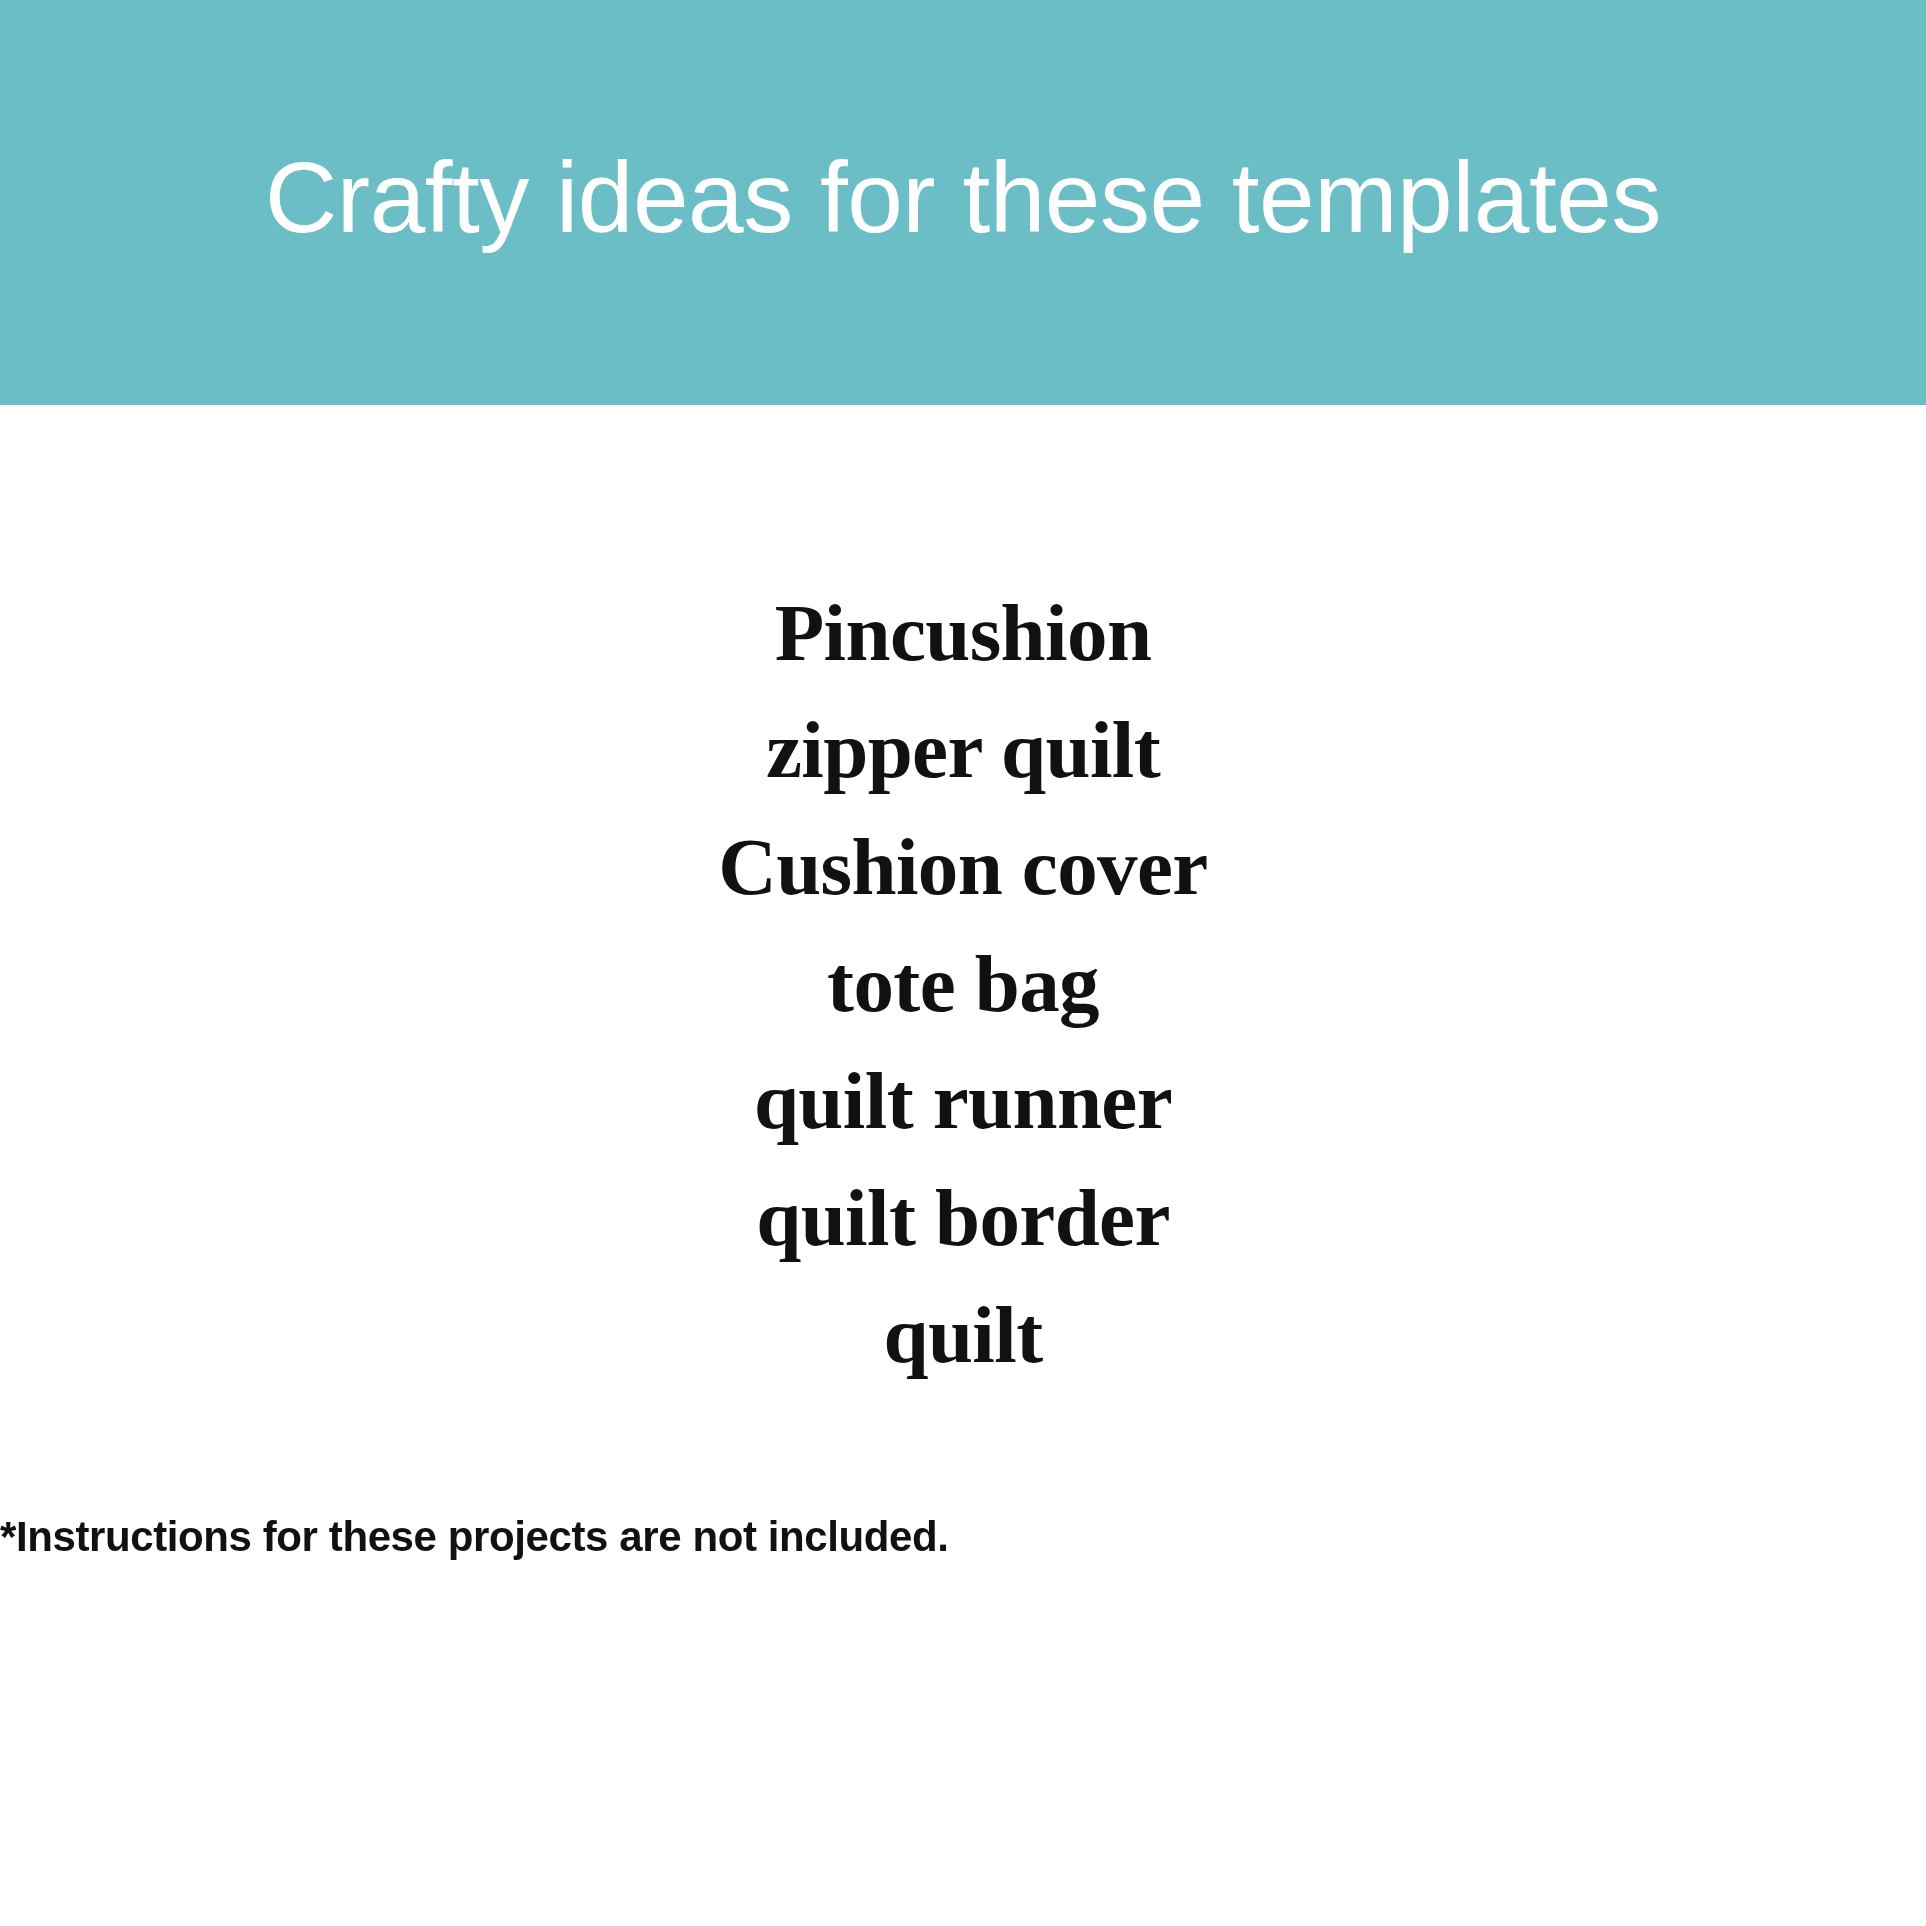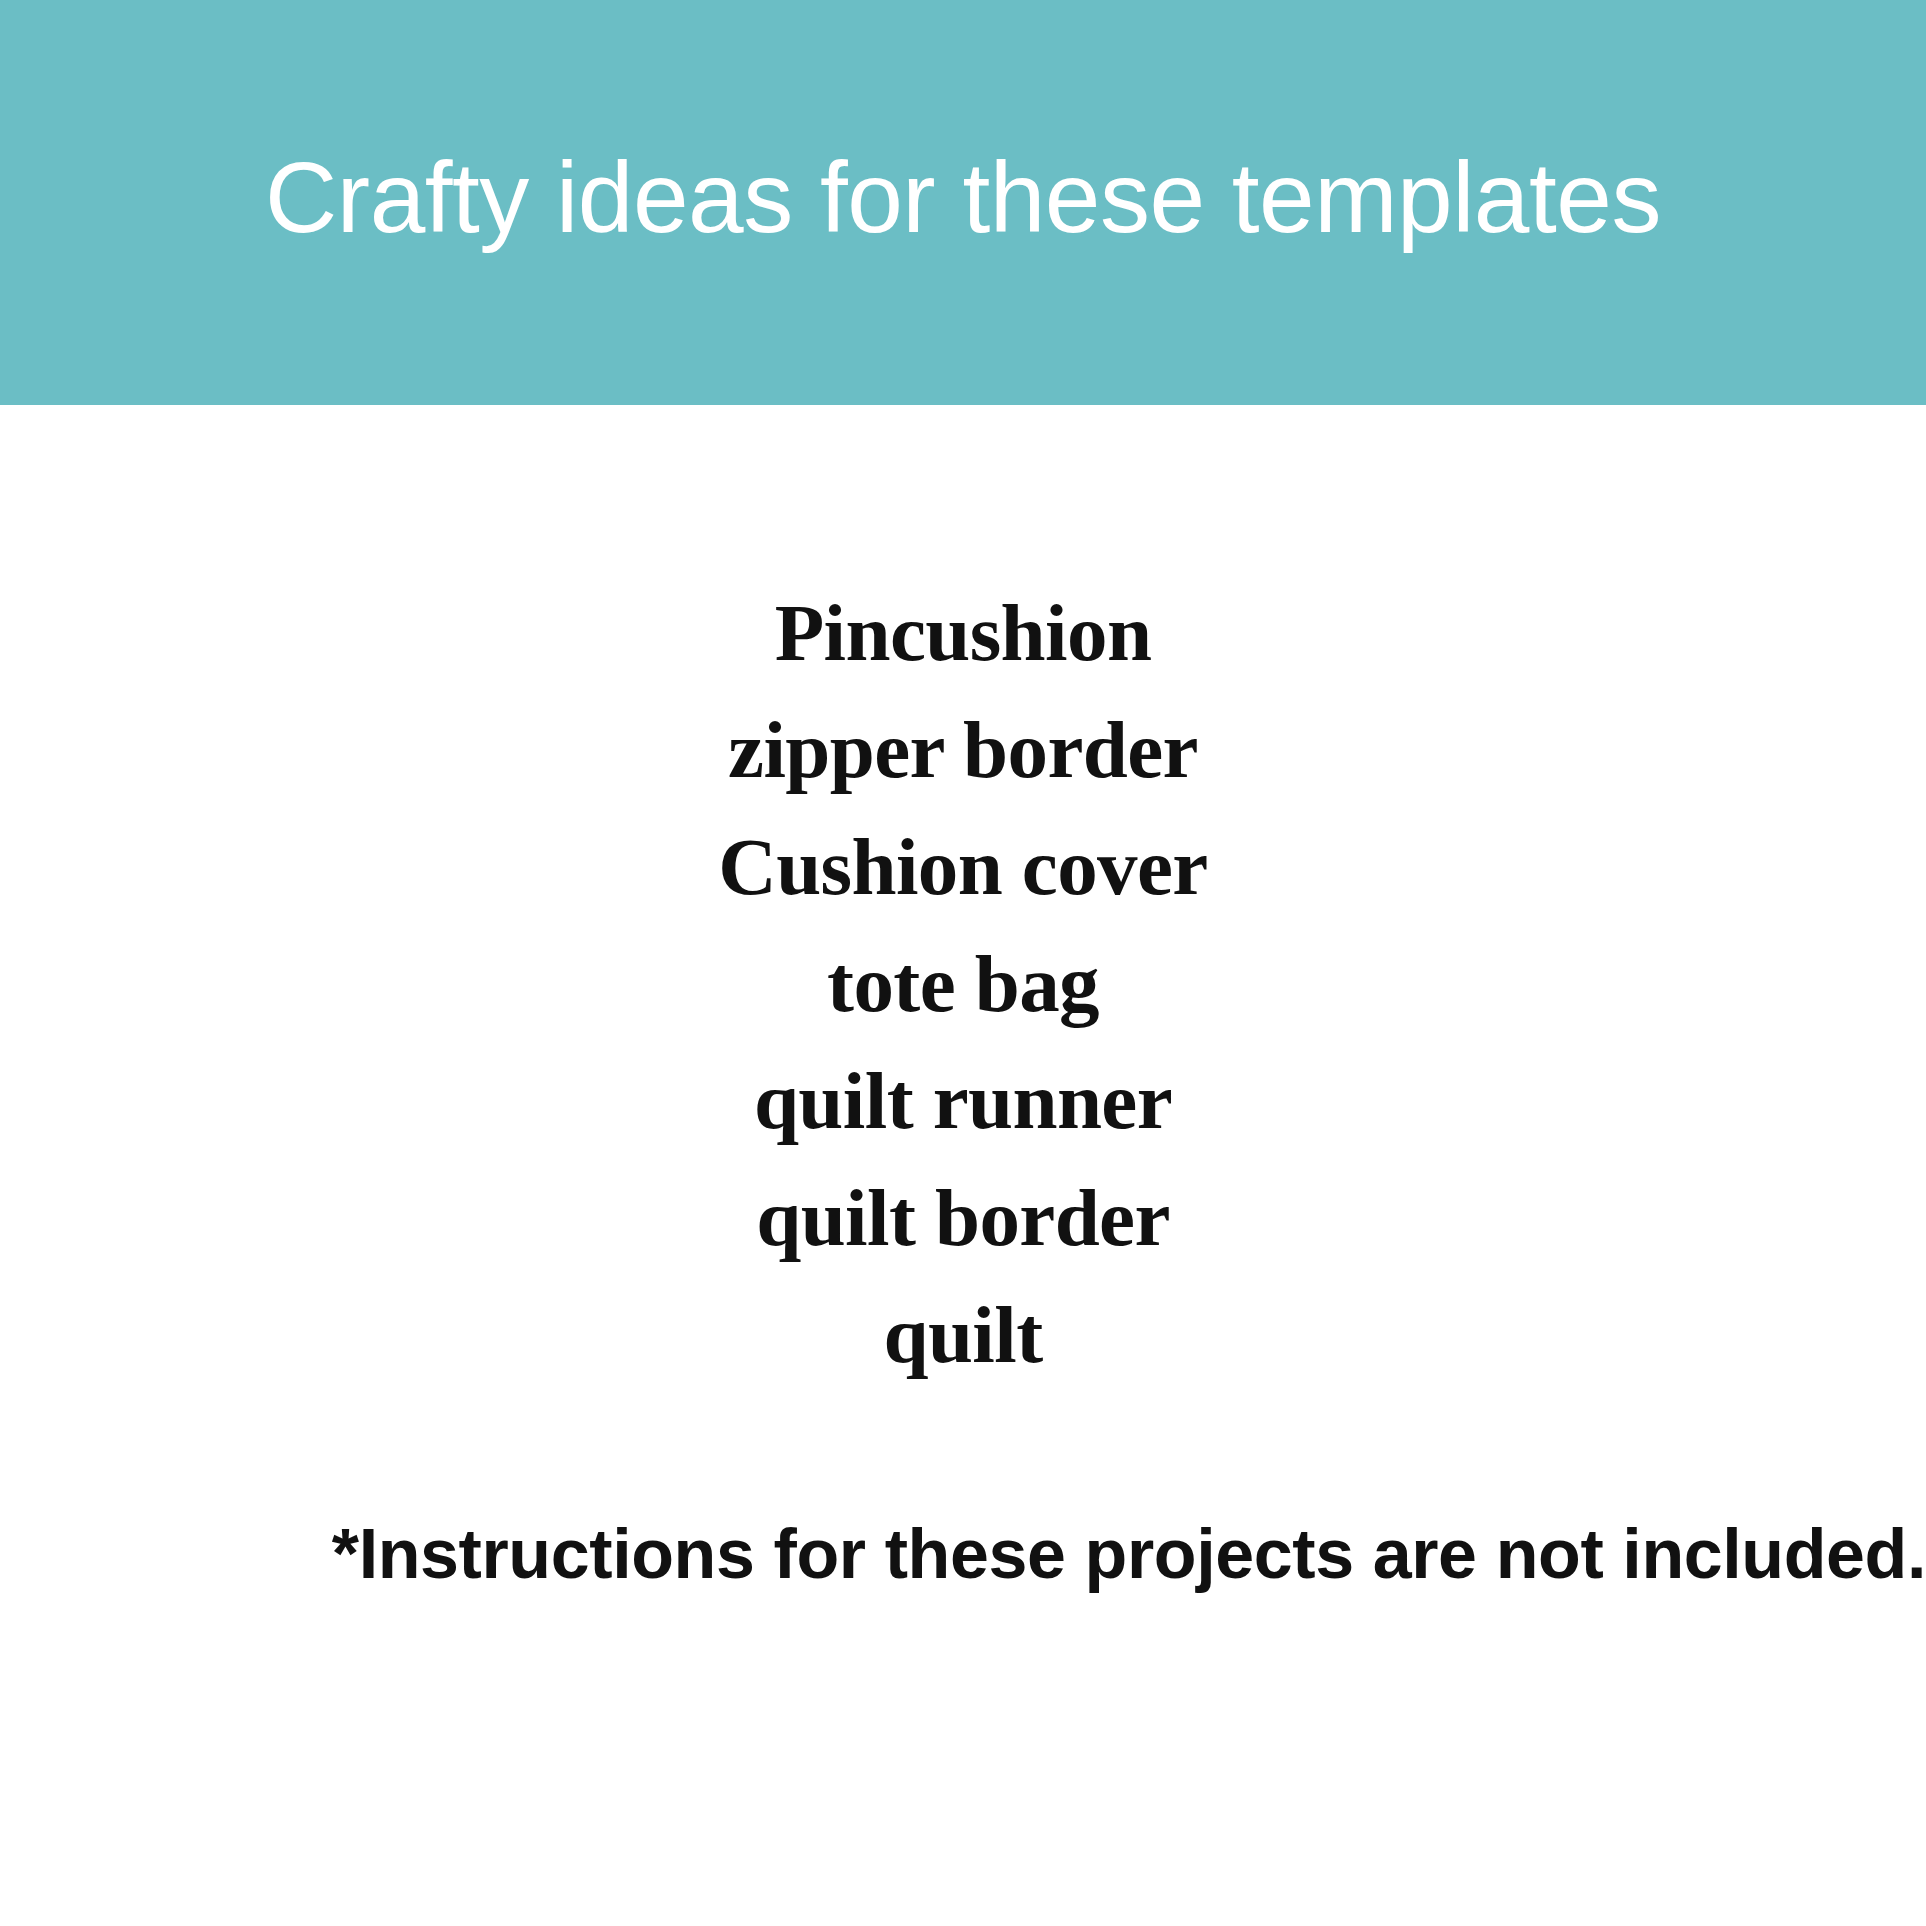--- a/index.html
+++ b/index.html
@@ -80,45 +80,45 @@
     letter-spacing: -0.6px;
     white-space: nowrap;
   }
 
   
   .footnote {
     position: absolute;
     top: 1106px;          
     left: 0;
     width: 100%;
-    text-align: right;
+    text-align: left;
     color: #111111;
     font-family: "Liberation Sans", "DejaVu Sans", sans-serif;
-    font-size: 70px;
+    font-size: 42px;
     font-weight: 700;
     line-height: 1.25;
     letter-spacing: -0.4px;
     white-space: nowrap;
     margin: 0;
   }
 </style>
 </head>
 <body>
 
 <div class="page">
 
   <header class="header-banner">
     <h1 class="header-title">Crafty ideas for these templates</h1>
   </header>
 
   <main class="body-area">
 
     <ul class="ideas-list">
       <li class="idea-item">Pincushion</li>
-      <li class="idea-item">zipper border</li>
+      <li class="idea-item">zipper quilt</li>
       <li class="idea-item">Cushion cover</li>
       <li class="idea-item">tote bag</li>
       <li class="idea-item">quilt runner</li>
       <li class="idea-item">quilt border</li>
       <li class="idea-item">quilt</li>
     </ul>
 
     <p class="footnote">*Instructions for these projects are not included.</p>
 
   </main>

